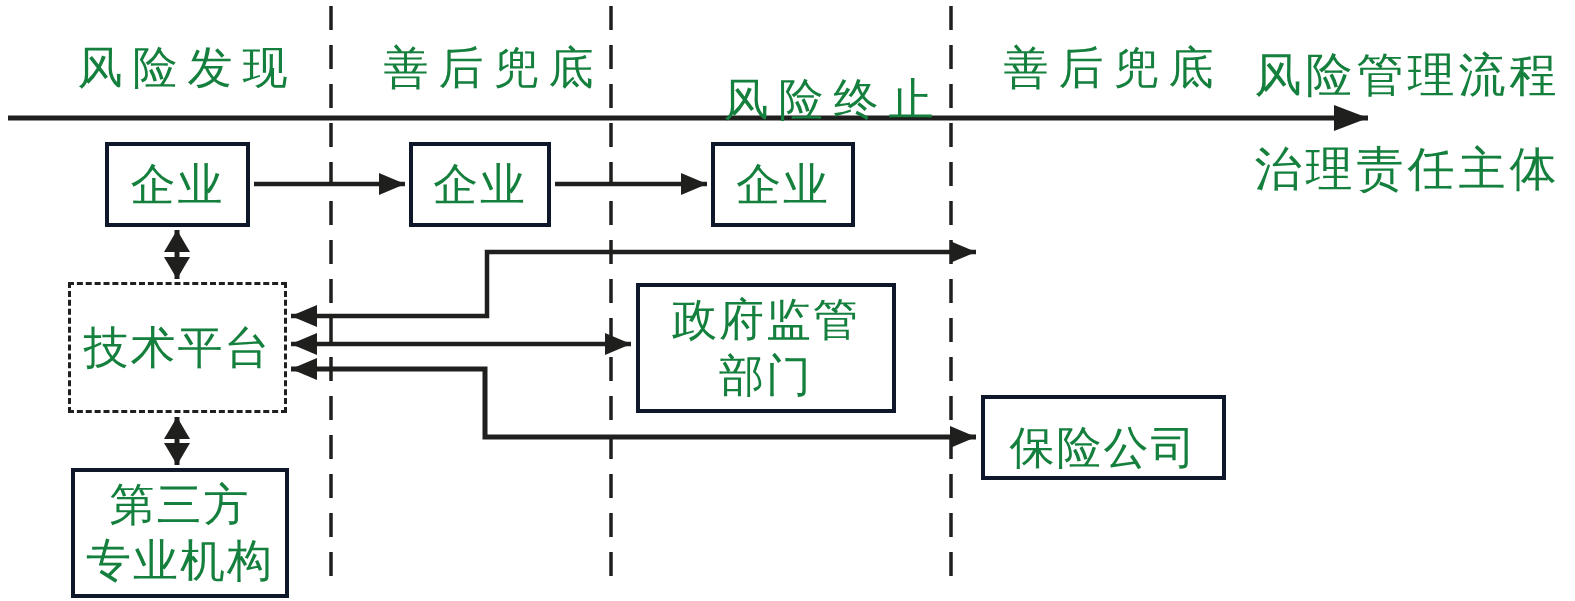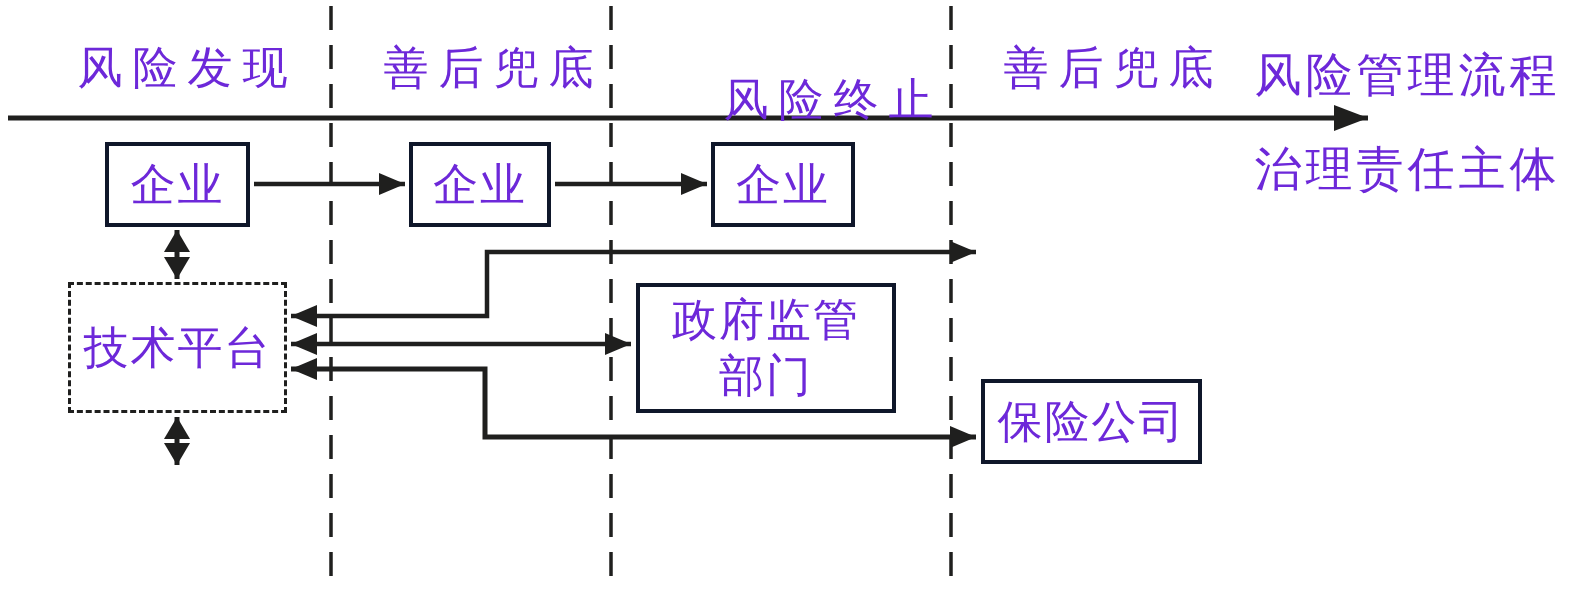--- a/index.html
+++ b/index.html
@@ -6,21 +6,21 @@
     margin: 0;
     padding: 0;
     background: #ffffff;
   }
   .canvas {
     position: relative;
     width: 1575px;
     height: 601px;
     background: #ffffff;
     font-family: "Liberation Serif", "DejaVu Serif", serif;
-    color: #6d28d9;
+    color: #15803d;
     overflow: hidden;
     text-decoration: underline;
   }
   .layer-svg {
     position: absolute;
     left: 0;
     top: 0;
     width: 1575px;
     height: 601px;
   }
@@ -65,21 +65,21 @@
     border: 3px dashed #1f1f1e;
   }
   
   #node-enterprise-1 { left: 105px; top: 142px; width: 145px; height: 85px; }
   #node-enterprise-2 { left: 409px; top: 142px; width: 142px; height: 85px; }
   #node-enterprise-3 { left: 711px; top: 142px; width: 144px; height: 85px; }
   #node-platform     { left: 68px;  top: 282px; width: 219px; height: 131px; }
   #node-third-party  { left: 71px;  top: 468px; width: 218px; height: 130px; }
   #node-local-gov    { left: 980px; top: 210px; width: 218px; height: 85px; }
   #node-regulator    { left: 636px; top: 283px; width: 260px; height: 130px; }
-  #node-insurance    { left: 981px; top: 379px; width: 221px; height: 85px; }
+  #node-insurance    { left: 981px; top: 395px; width: 245px; height: 85px; justify-content: flex-end; }
 
   #phase-1 { left: 70px;  width: 235px; }
   #phase-2 { left: 376px; width: 235px; }
   #phase-3 { left: 716px; width: 235px; margin-top: 32px; }
   #phase-4 { left: 996px; width: 235px; text-align: right; }
 
   #axis-title    { top: 36px; margin-top: 8px;  }
   #axis-subtitle { top: 138px; }
 </style>
 </head>
@@ -134,20 +134,24 @@
     <span>企业</span>
   </div>
   <div class="node" id="node-enterprise-3">
     <span>企业</span>
   </div>
 
   <div class="node dashed" id="node-platform">
     <span>技术平台</span>
   </div>
 
+  <div class="node" id="node-third-party">
+    <span>第三方</span>
+    <span>专业机构</span>
+  </div>
 
 
   <div class="node" id="node-regulator">
     <span>政府监管</span>
     <span>部门</span>
   </div>
 
   <div class="node" id="node-insurance">
     <span>保险公司</span>
   </div>

